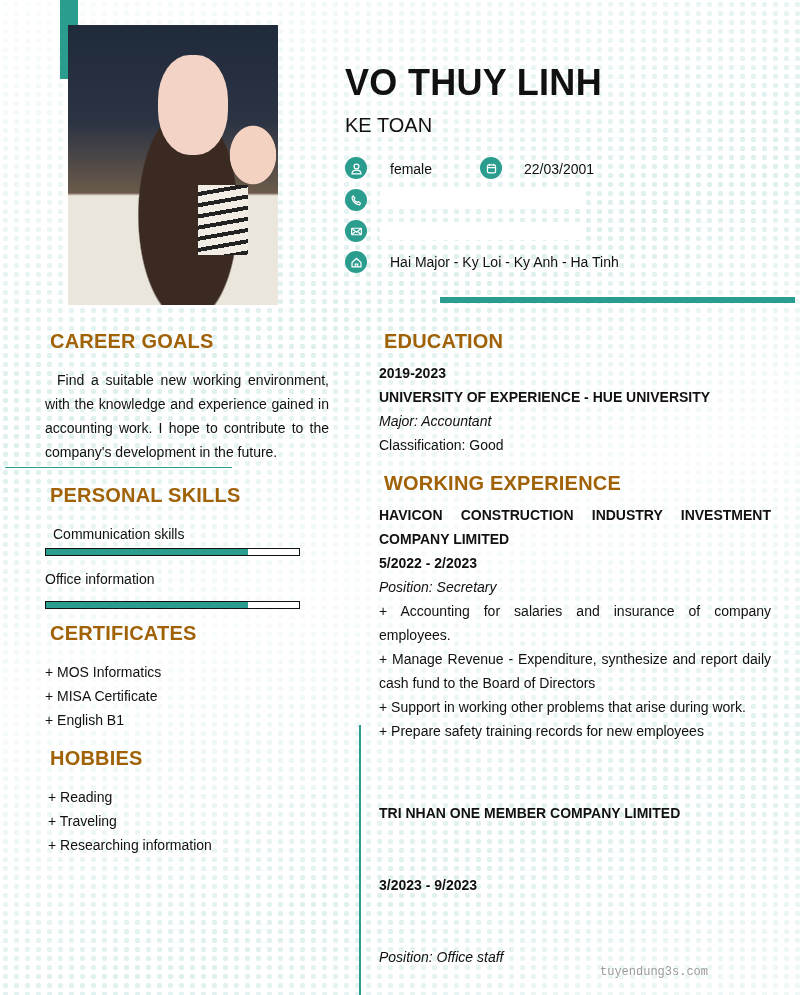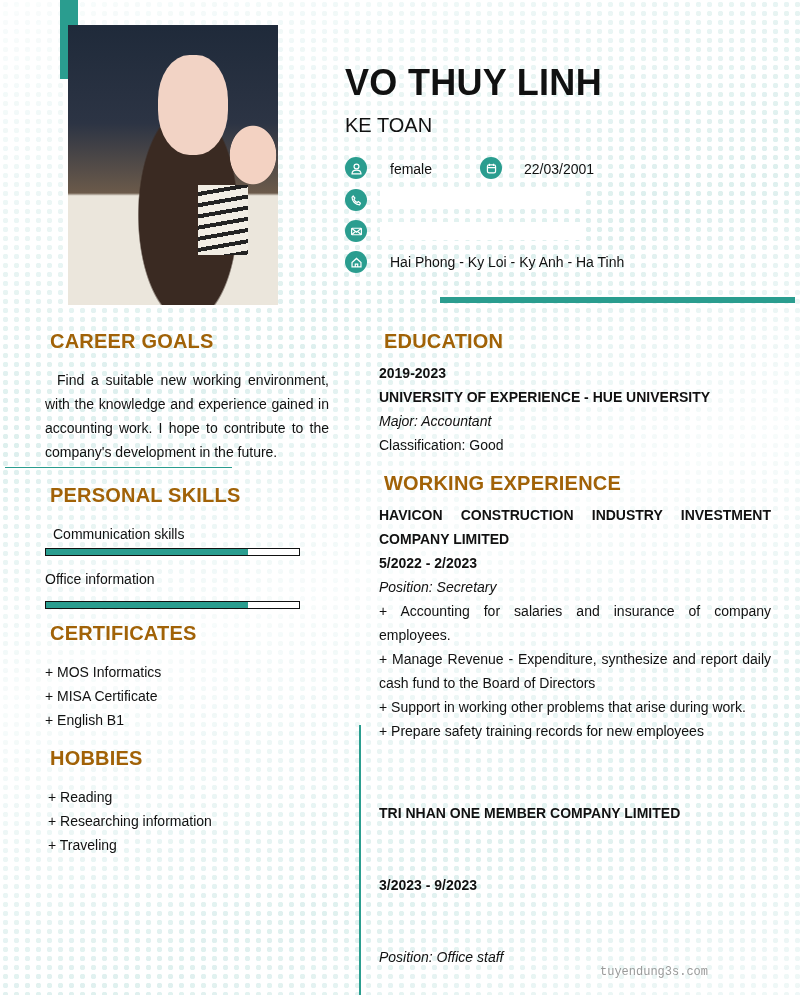--- a/index.html
+++ b/index.html
@@ -110,21 +110,21 @@
     </svg>
 </div>
 <div class="abs contact-text masked" style="left:380px; top:222px; width:200px;"></div>
 
 <div class="abs contact-icon" style="left:345px; top:251px;">
   <svg viewBox="0 0 16 16" fill="none" stroke="#fff" stroke-width="1.5">
       <path d="M2.5 8L8 3l5.5 5v5.5h-11z"></path>
       <path d="M6.5 13.5v-3.5h3v3.5"></path>
     </svg>
 </div>
-<div class="abs contact-text" style="left:390px; top:254px;">Hai Phong - Ky Loi - Ky Anh - Ha Tinh</div>
+<div class="abs contact-text" style="left:390px; top:254px;">Hai Major - Ky Loi - Ky Anh - Ha Tinh</div>
 
 <div class="abs rule-top"></div>
 
 <div class="abs section-title" style="left:50px; top:330px;">CAREER GOALS</div>
 <div class="abs body-text justify goal">Find a suitable new working environment, with the knowledge and experience gained in accounting work. I hope to contribute to the company's development in the future.</div>
 <div class="abs left-rule"></div>
 
 <div class="abs section-title" style="left:50px; top:484px;">PERSONAL SKILLS</div>
 
 <div class="abs skill-label" style="left:53px; top:526px;">Communication skills</div>
@@ -140,22 +140,22 @@
 <div class="abs section-title" style="left:50px; top:622px;">CERTIFICATES</div>
 <ul class="abs list" style="left:45px; top:660px;">
   <li>+ MOS Informatics</li>
   <li>+ MISA Certificate</li>
   <li>+ English B1</li>
 </ul>
 
 <div class="abs section-title" style="left:50px; top:747px;">HOBBIES</div>
 <ul class="abs list" style="left:48px; top:785px;">
   <li>+ Reading</li>
+  <li>+ Traveling</li>
   <li>+ Researching information</li>
-  <li>+ Traveling</li>
 </ul>
 
 <div class="abs section-title" style="left:384px; top:330px;">EDUCATION</div>
 <div class="abs right-col body-text" style="top:361px;">
   <div class="bold">2019-2023</div>
   <div class="bold">UNIVERSITY OF EXPERIENCE - HUE UNIVERSITY</div>
   <div class="italic">Major: Accountant</div>
   <div>Classification: Good</div>
 </div>
 

